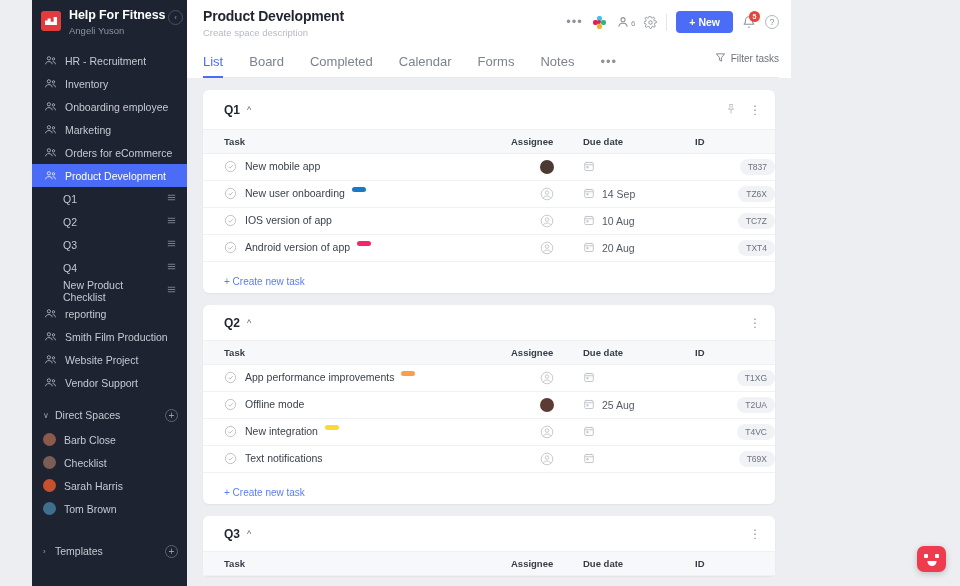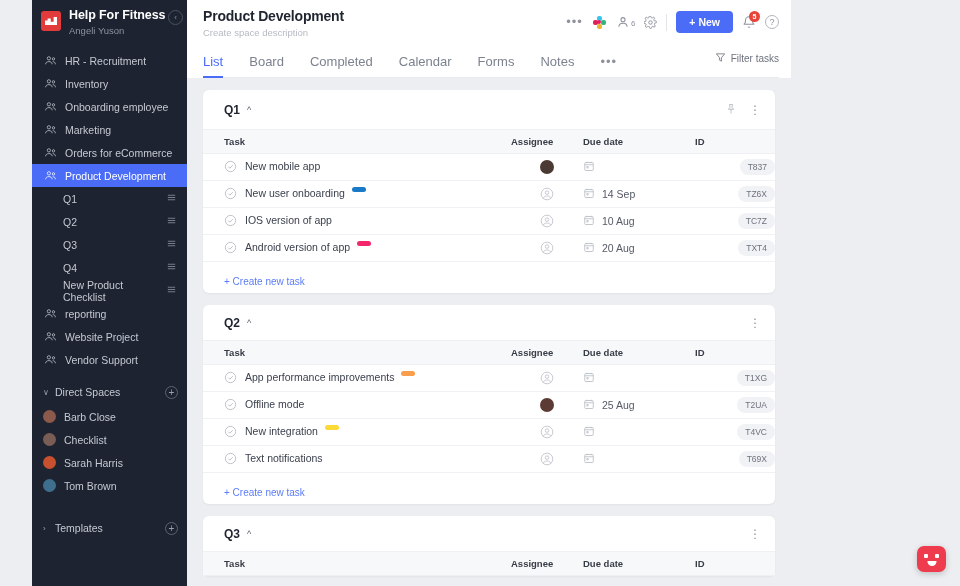--- a/index.html
+++ b/index.html
@@ -291,20 +291,31 @@
         </div>
         <div class="nav-item">
     <span class="nav-ico">
             <svg width="13" height="13" viewBox="0 0 24 24" fill="none" stroke="currentColor" stroke-width="1.7">
               <circle cx="9" cy="8" r="3"></circle>
               <path d="M3 19c0-3.3 2.7-5 6-5s6 1.7 6 5"></path>
               <circle cx="17.5" cy="9" r="2.2"></circle>
               <path d="M16 14.3c2.8-.3 5 1.3 5 4.7"></path>
             </svg>
           </span>
+    <span>Smith Film Production</span>
+        </div>
+        <div class="nav-item">
+    <span class="nav-ico">
+            <svg width="13" height="13" viewBox="0 0 24 24" fill="none" stroke="currentColor" stroke-width="1.7">
+              <circle cx="9" cy="8" r="3"></circle>
+              <path d="M3 19c0-3.3 2.7-5 6-5s6 1.7 6 5"></path>
+              <circle cx="17.5" cy="9" r="2.2"></circle>
+              <path d="M16 14.3c2.8-.3 5 1.3 5 4.7"></path>
+            </svg>
+          </span>
     <span>Website Project</span>
         </div>
         <div class="nav-item">
     <span class="nav-ico">
             <svg width="13" height="13" viewBox="0 0 24 24" fill="none" stroke="currentColor" stroke-width="1.7">
               <circle cx="9" cy="8" r="3"></circle>
               <path d="M3 19c0-3.3 2.7-5 6-5s6 1.7 6 5"></path>
               <circle cx="17.5" cy="9" r="2.2"></circle>
               <path d="M16 14.3c2.8-.3 5 1.3 5 4.7"></path>
             </svg>

